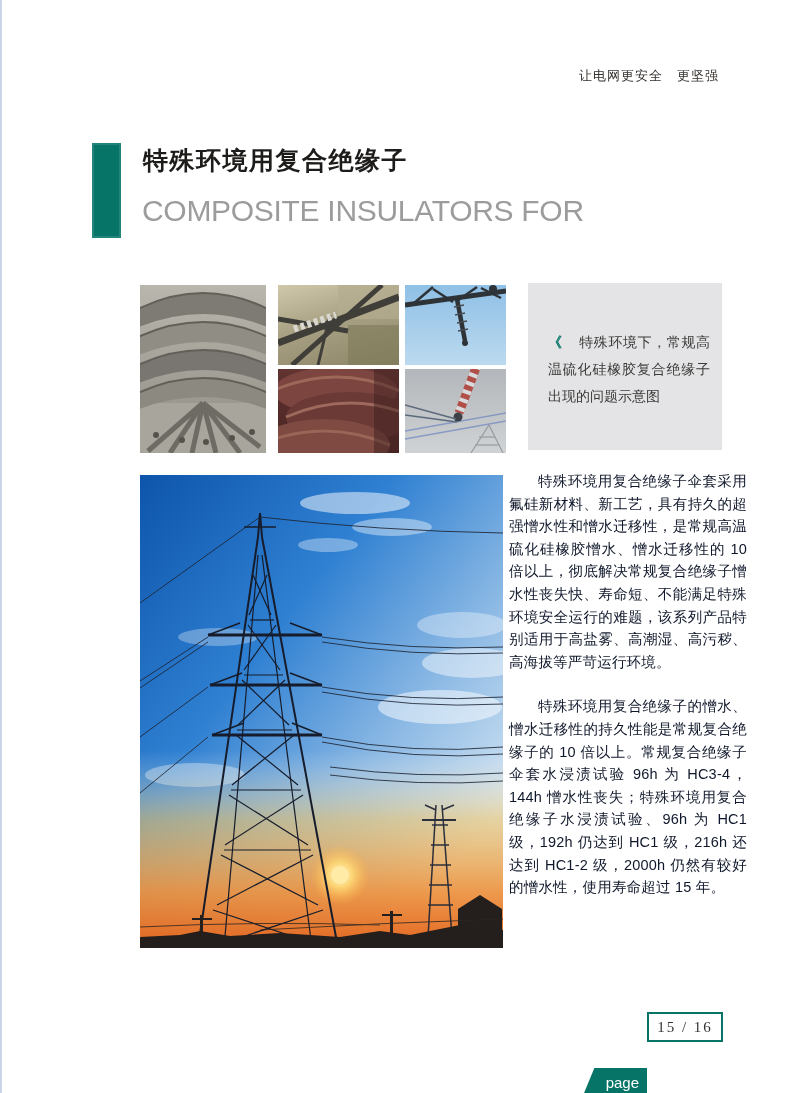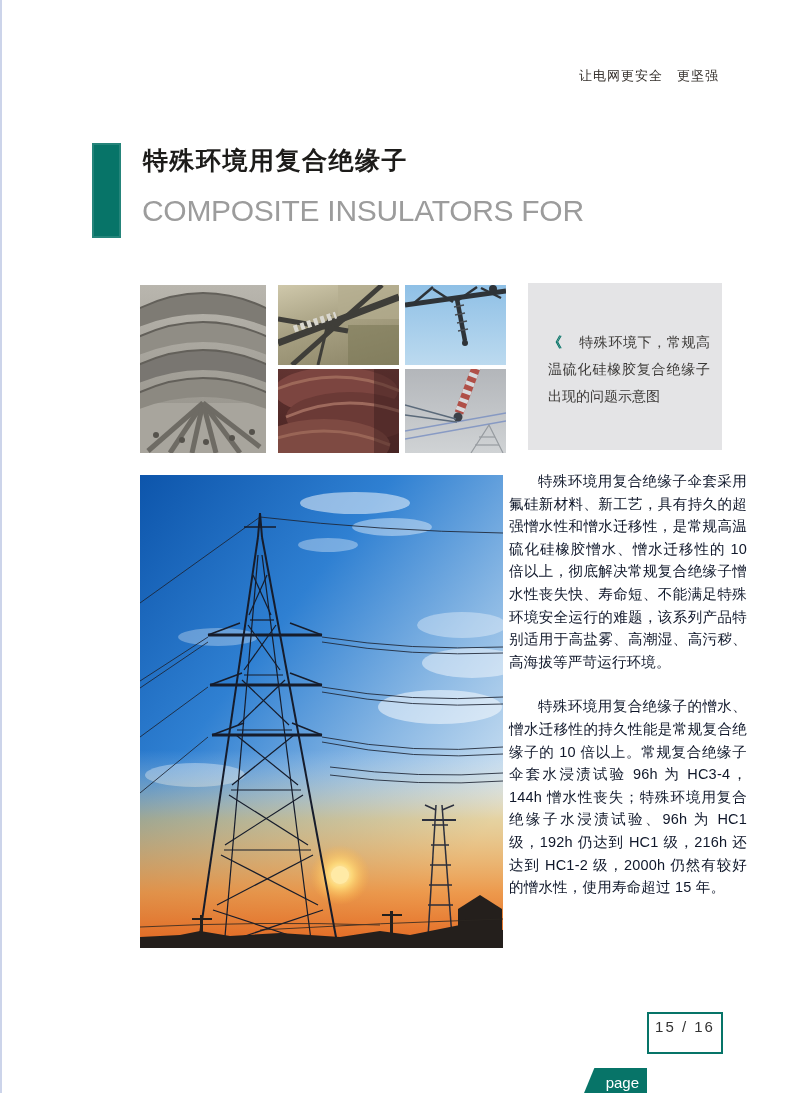--- a/index.html
+++ b/index.html
@@ -41,23 +41,23 @@
   
   .article { position:absolute; left:509px; top:470px; width:238px; }
   .article p { font-size:14.5px; line-height:22.6px; color:#0f172a; text-align:justify;
                text-indent:2em; margin-bottom:22px; letter-spacing:0.2px; }
 
   
   .page-flag { position:absolute; left:582px; top:1068px; width:65px; height:30px;
                background:#077468; clip-path:polygon(19% 0, 100% 0, 100% 100%, 0 100%);
                color:#ffffff; font-size:15px; line-height:30px; text-align:right;
                padding-right:8px; }
-  .page-num { position:absolute; left:647px; top:1012px; width:76px; height:42px;
+  .page-num { position:absolute; left:647px; top:1012px; width:76px; height:30px;
               background:#ffffff; border:2px solid #077468; color:#333333;
-              font-size:15px; line-height:26px; text-align:center; letter-spacing:2px; }
+              font-size:15px; line-height:26px; text-align:center; letter-spacing:2px;font-family:Liberation Serif, serif; }
 </style>
 </head>
 <body>
 
 <div class="edge-line"></div>
 
 <div class="slogan">让电网更安全　更坚强</div>
 
 <div class="accent-bar"></div>
 <div class="title-zh">特殊环境用复合绝缘子</div>

